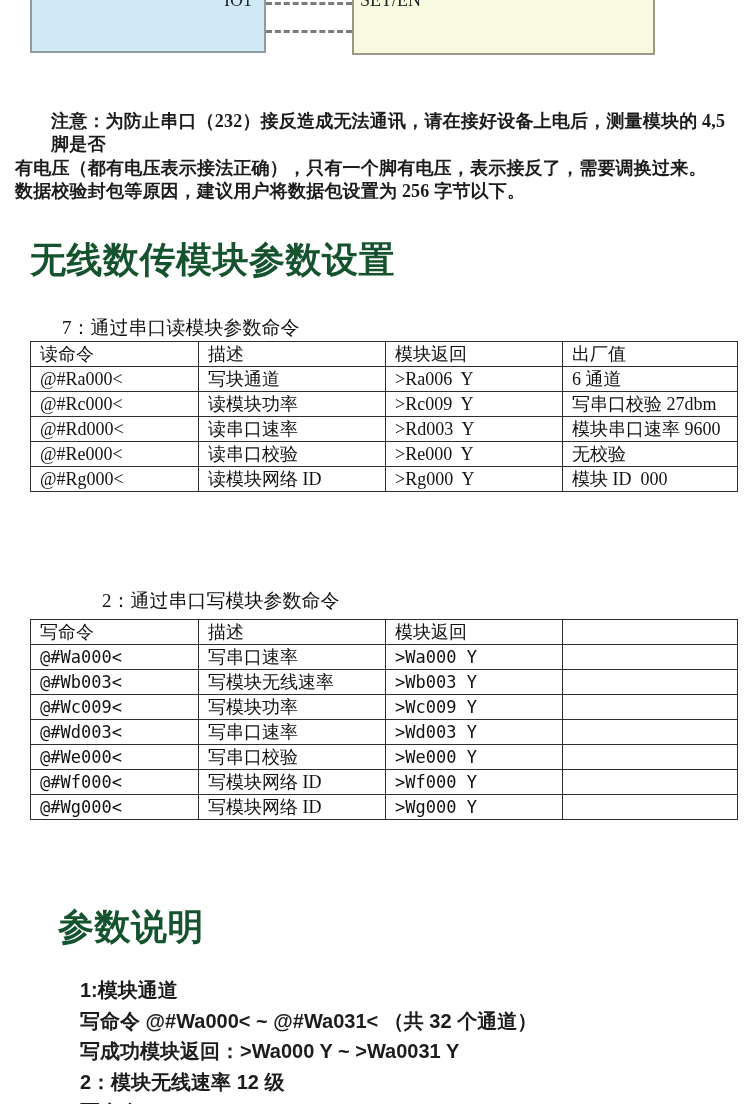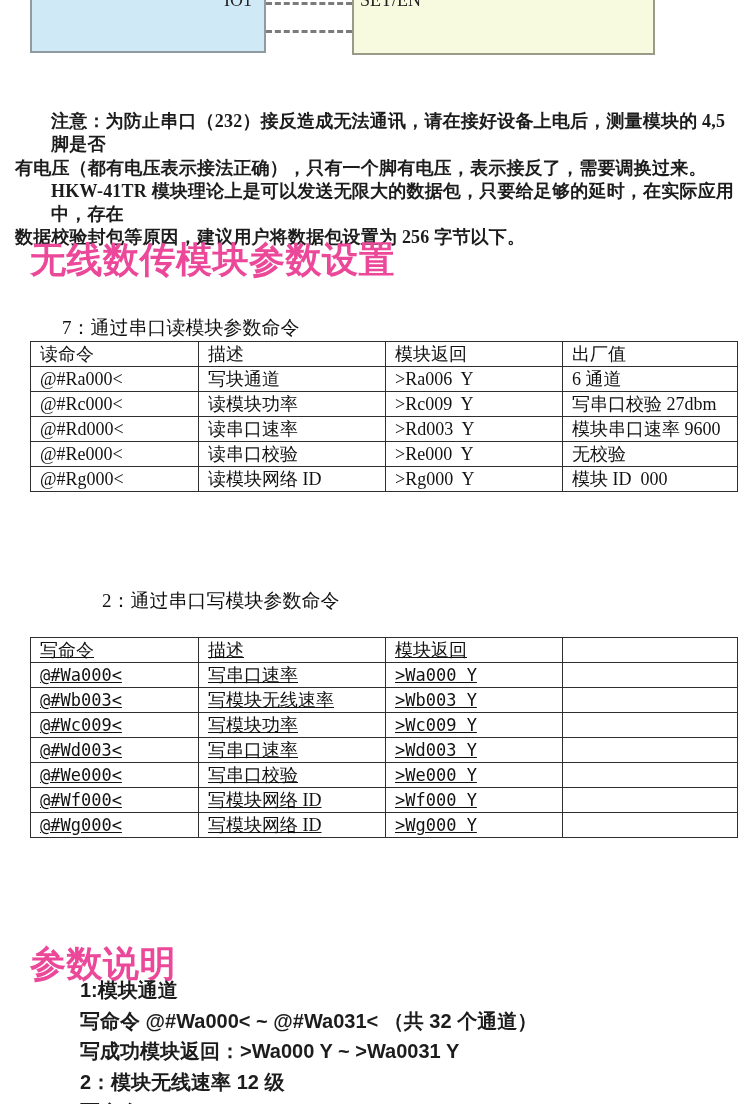--- a/index.html
+++ b/index.html
@@ -24,42 +24,42 @@
   
   .note{
     position:absolute;left:15px;top:110px;width:727px;
     font-size:18px;font-weight:700;color:#1c1c1c;line-height:23.3px;
     letter-spacing:0.2px;
     font-family:Liberation Serif, serif;
   }
   .note .indent{padding-left:36px;}
   
   .h1{
-    position:absolute;left:30px;font-size:36px;font-weight:700;color:#ec4899;
+    position:absolute;left:30px;font-size:36px;font-weight:700;color:#14532d;
     letter-spacing:0.5px;white-space:nowrap;
   }
   .h1-settings{top:236px;}
-  .h1-params{top:940px;}
+  .h1-params{top:903px;margin-left:28px;}
   
   .tbl-caption{
     position:absolute;left:62px;
     font-family:"Liberation Serif","DejaVu Serif",serif;
     font-size:19px;color:#111;white-space:nowrap;
   }
   .cap-1{top:315px;}
   .cap-2{top:588px;margin-left:40px;}
   
   table.cmd{
     position:absolute;left:30px;width:707px;
     border-collapse:collapse;table-layout:fixed;
     font-family:"Liberation Serif","DejaVu Serif",serif;
     font-size:18px;color:#111;
   }
   .tbl-read{top:341px;}
-  .tbl-write{top:637px;text-decoration:underline;}
+  .tbl-write{top:619px;}
   table.cmd td{
     border:1px solid #2e2e2e;height:24px;line-height:24px;
     padding:0 2px 0 9px;white-space:pre;overflow:hidden;
   }
   table.cmd.mono-latin tbody td.c0,
   table.cmd.mono-latin tbody td.c2{
     font-family:"DejaVu Sans Mono",monospace;font-size:17px;
   }
   
   .param-lines{
@@ -74,21 +74,20 @@
 <div class="diag-box box-blue"></div>
 <div class="diag-box box-yellow"></div>
 <span class="pin-label pin-io1">IO1</span>
 <span class="pin-label pin-set">SET/EN</span>
 <div class="dash-line dash-1"></div>
 <div class="dash-line dash-2"></div>
 
 <div class="note">
   <div class="indent">注意：为防止串口（232）接反造成无法通讯，请在接好设备上电后，测量模块的 4,5 脚是否</div>
   <div>有电压（都有电压表示接法正确），只有一个脚有电压，表示接反了，需要调换过来。</div>
-  <div class="indent">HKW-41TR 模块理论上是可以发送无限大的数据包，只要给足够的延时，在实际应用中，存在</div>
   <div>数据校验封包等原因，建议用户将数据包设置为 256 字节以下。</div>
 </div>
 
 <div class="h1 h1-settings">无线数传模块参数设置</div>
 
 <div class="tbl-caption cap-1">7：通过串口读模块参数命令</div>
 <table class="cmd tbl-read">
   <colgroup>
       <col style="width:168px">
       <col style="width:187px">

